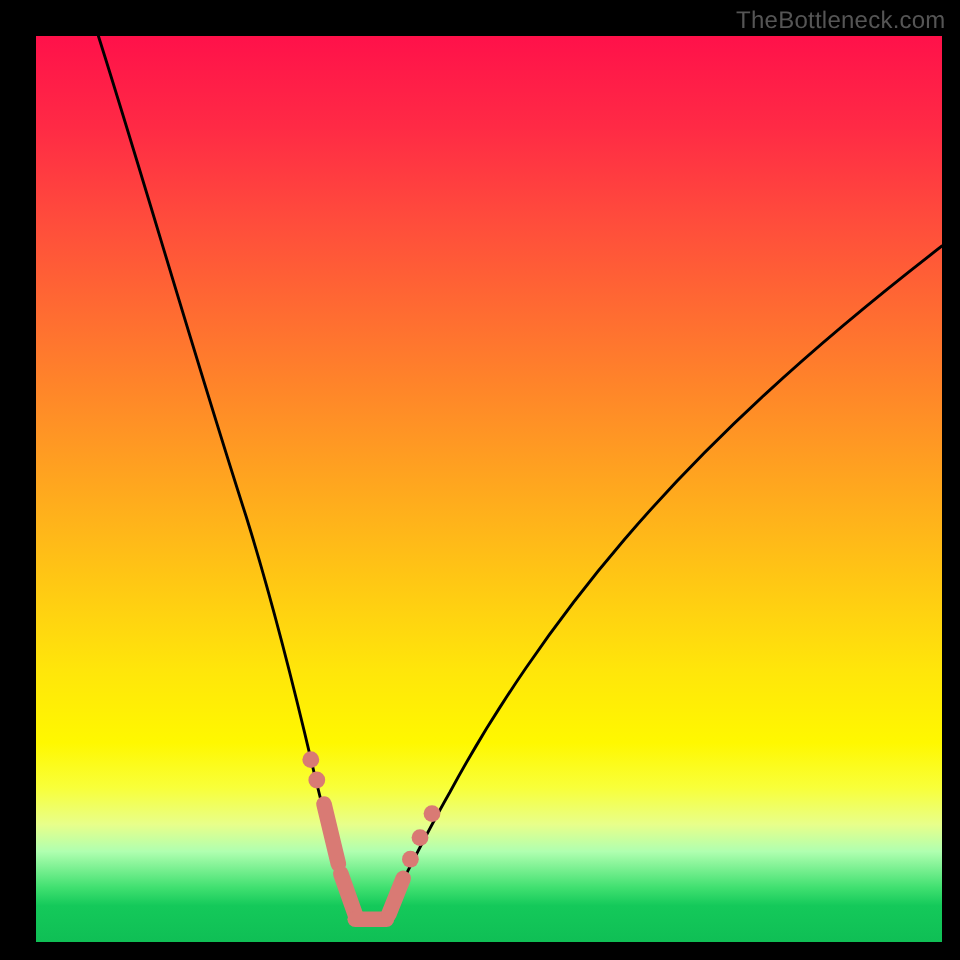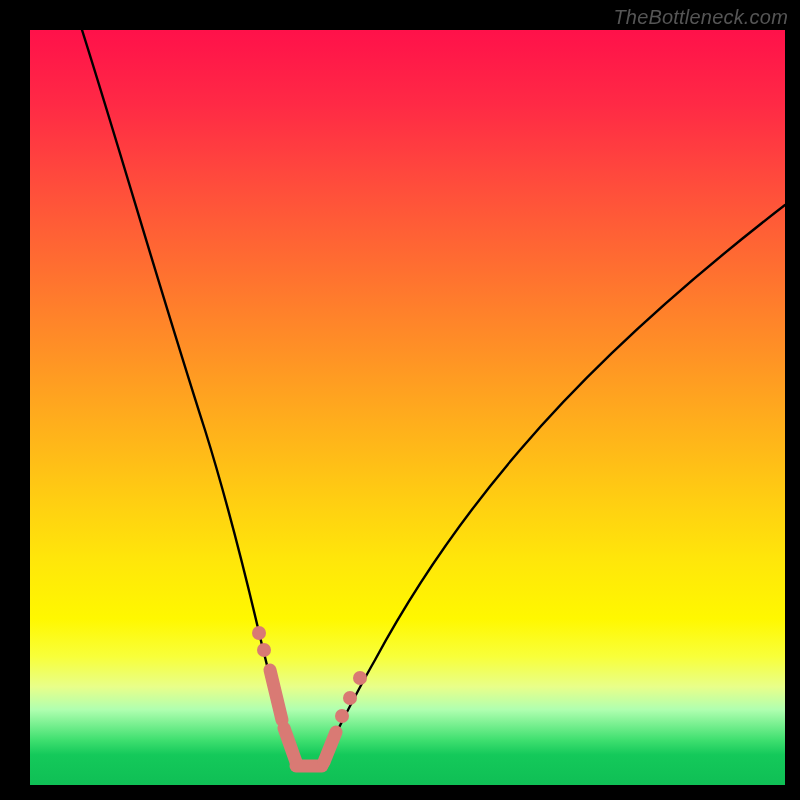--- a/index.html
+++ b/index.html
@@ -11,21 +11,20 @@
     overflow: hidden;
     font-family: Arial, Helvetica, sans-serif;
   }
   .frame {
     position: absolute;
     left: 0;
     top: 0;
     width: 800px;
     height: 800px;
     background: #000;
-    font-style: italic;
   }
   .plot-area {
     position: absolute;
     left: 30px;
     top: 30px;
     width: 755px;
     height: 755px;
     
     background: linear-gradient(to bottom,
       #ff114a 0%,

